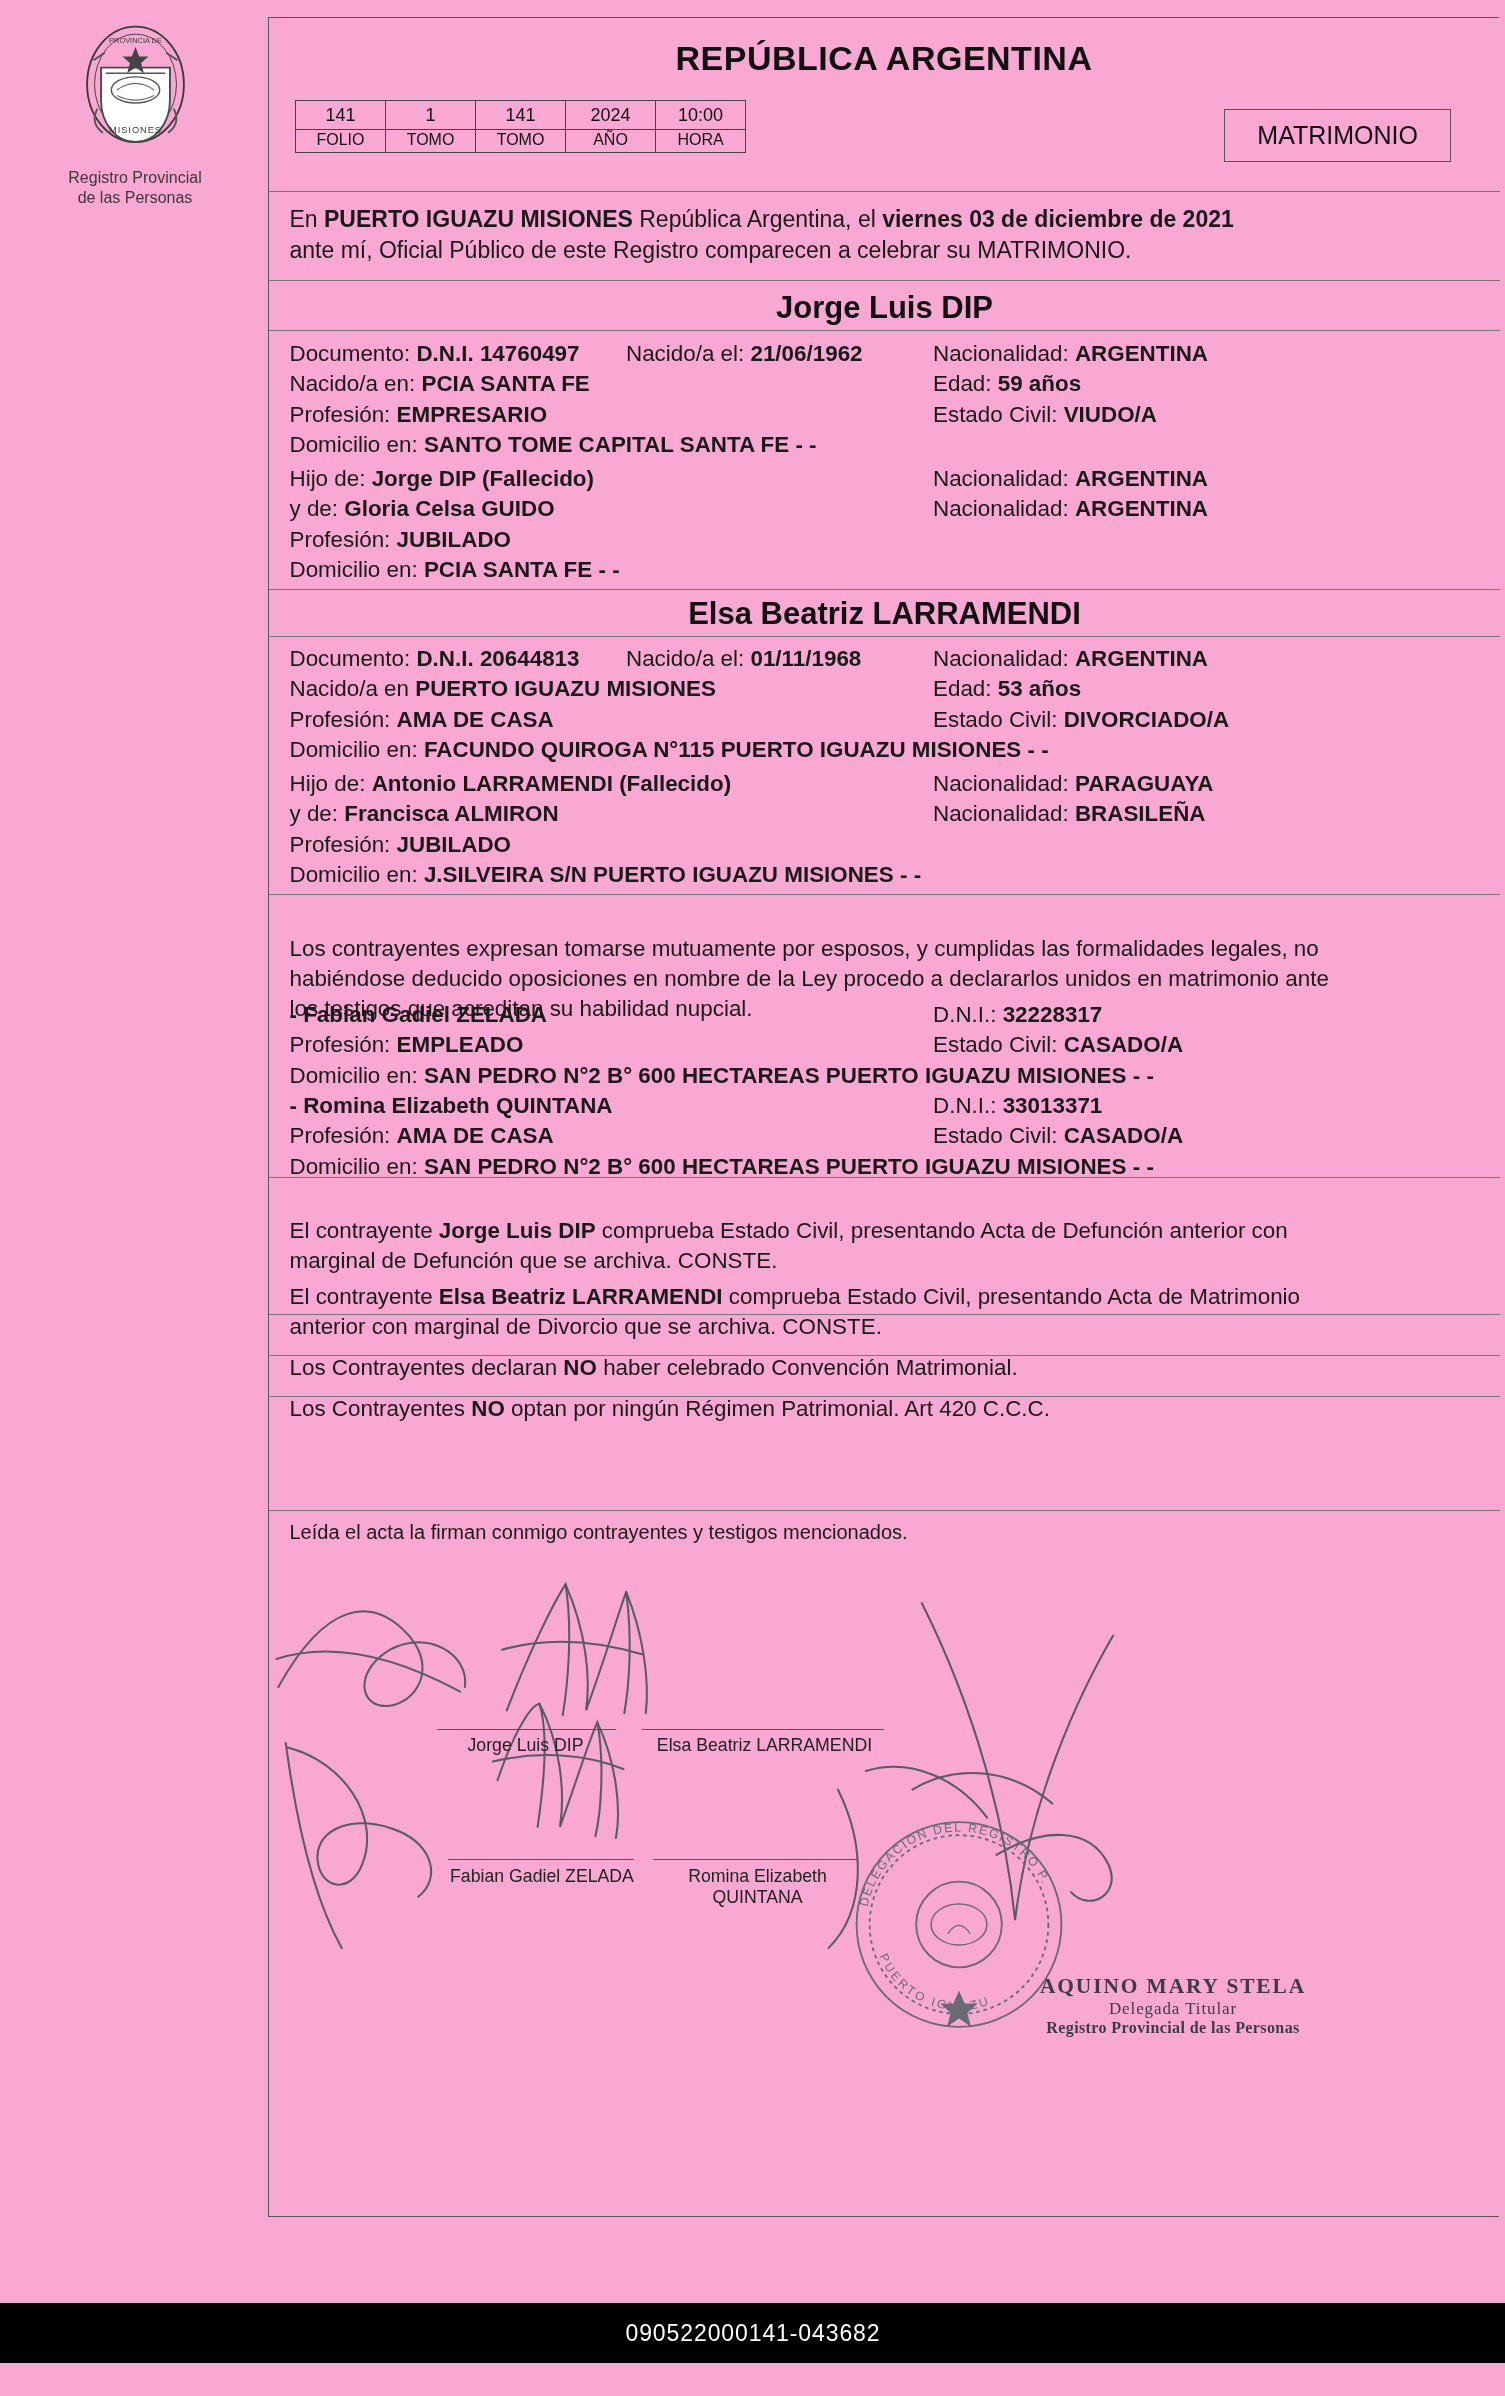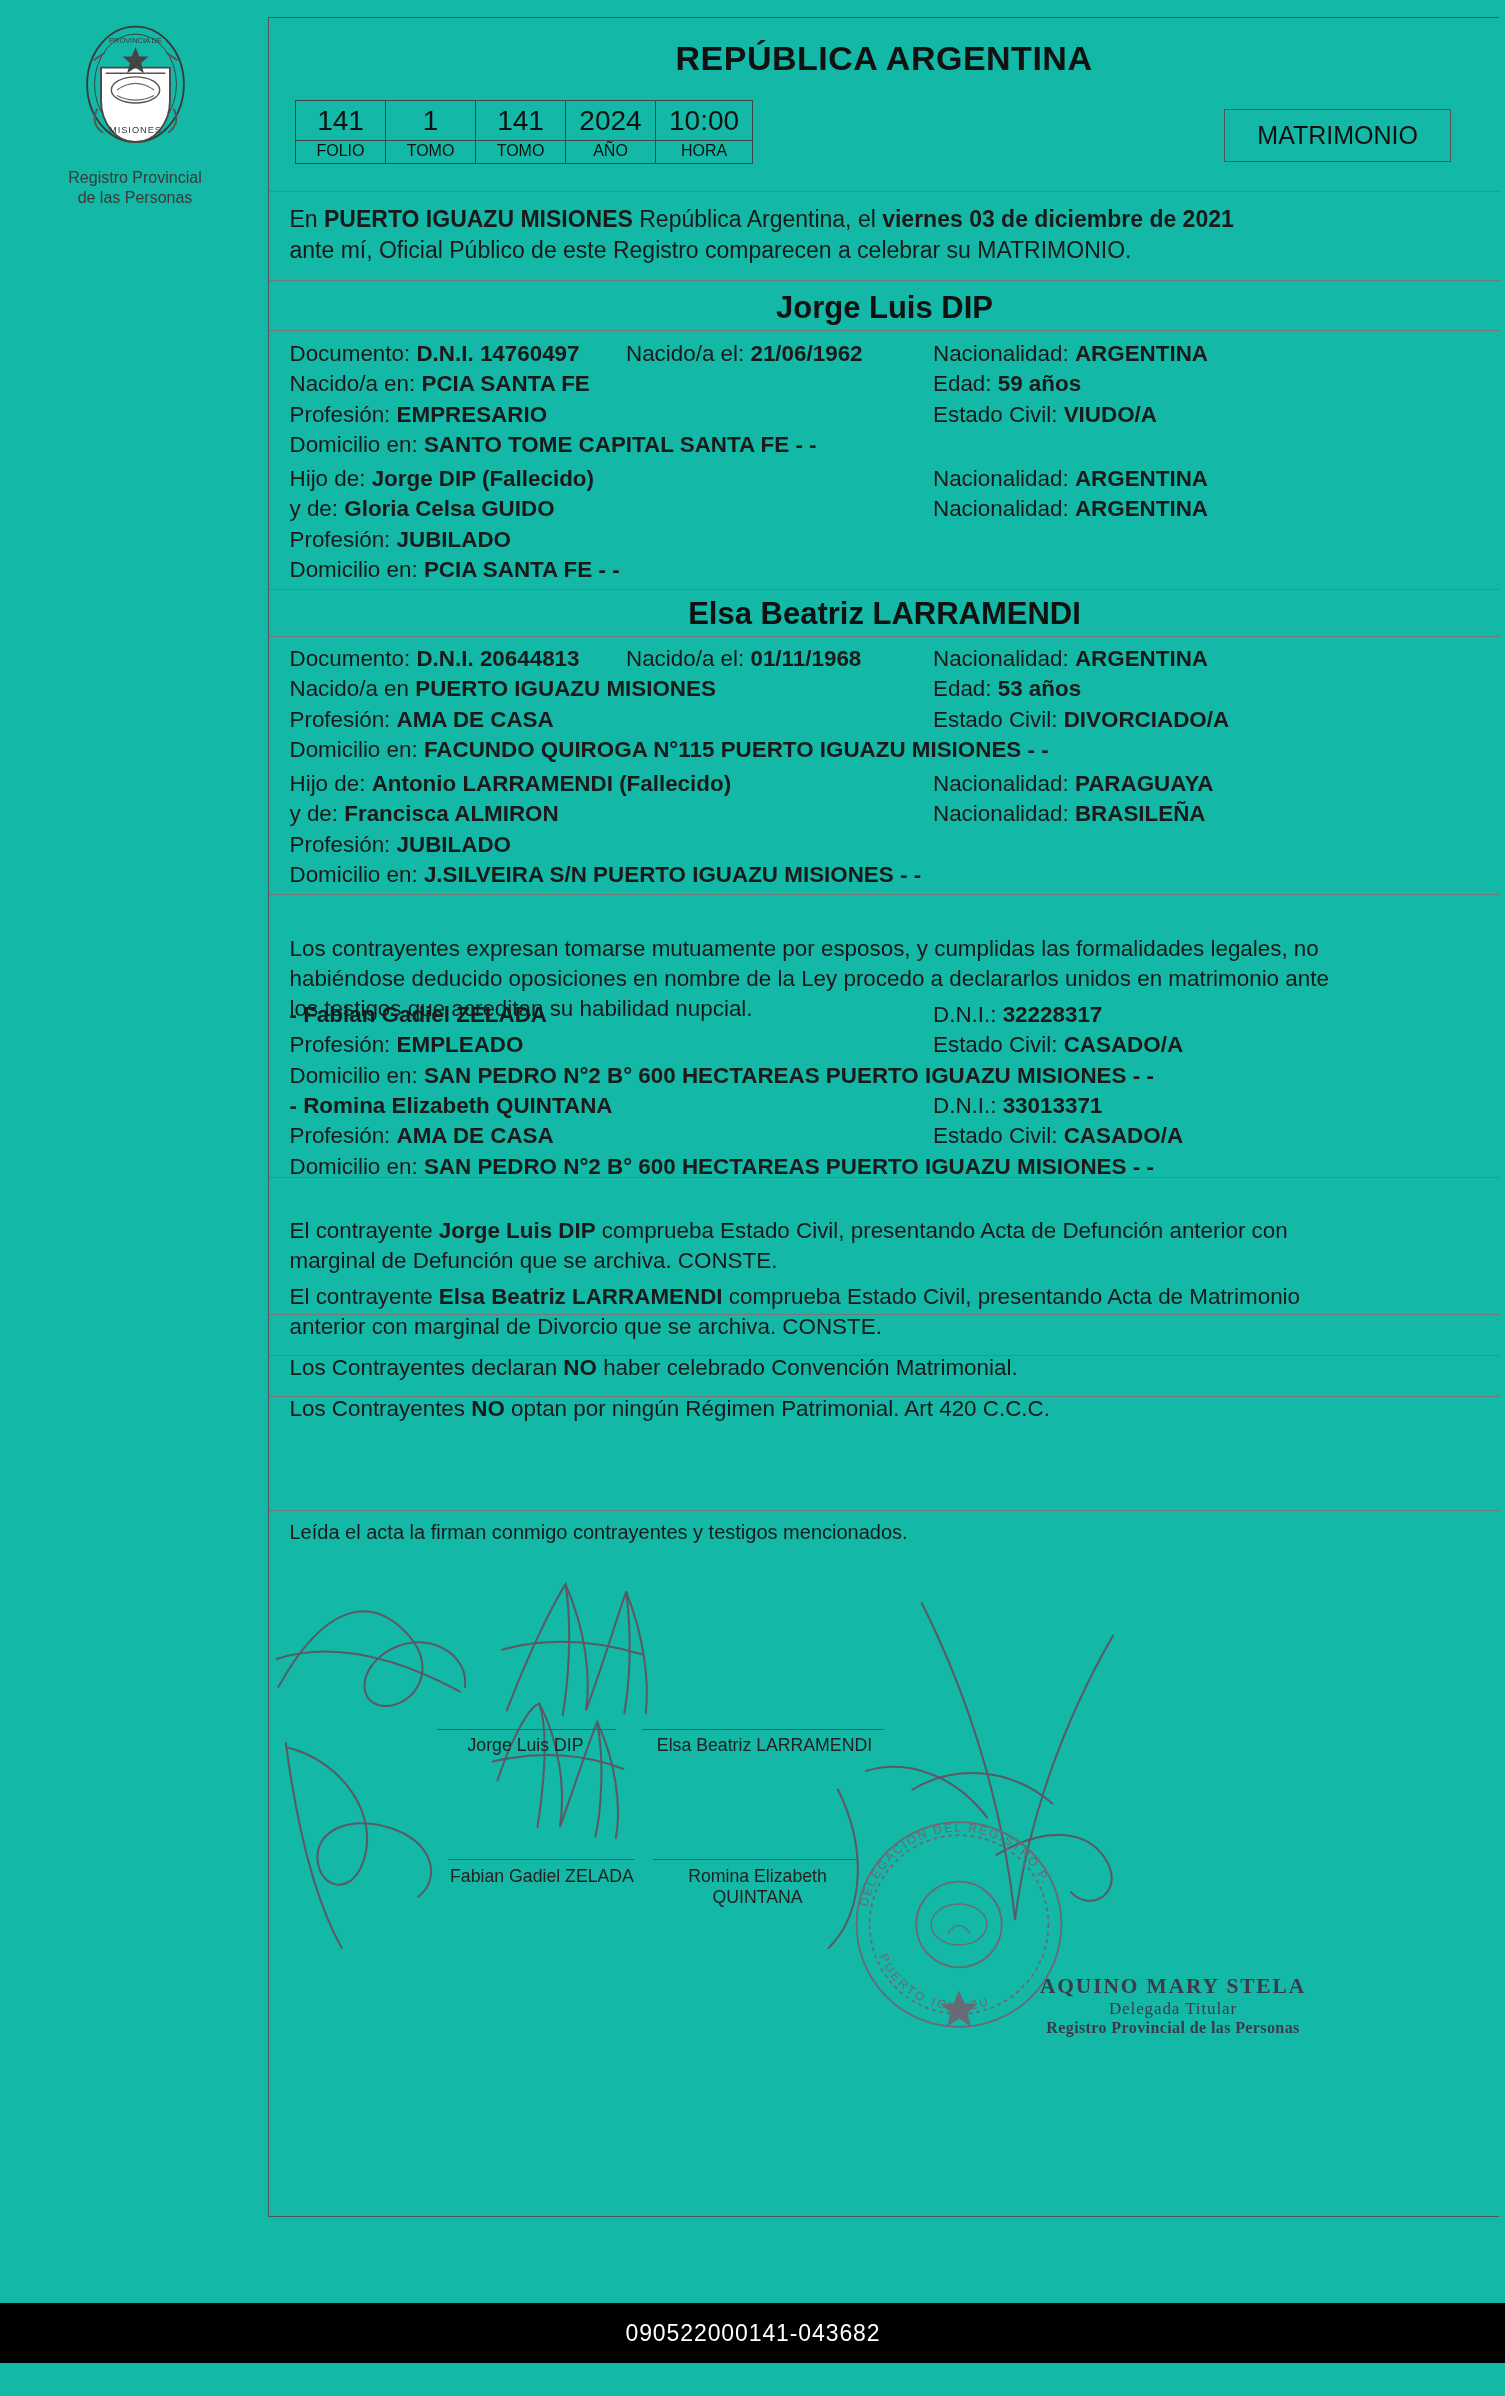--- a/index.html
+++ b/index.html
@@ -9,21 +9,21 @@
   }
   body {
     font-family: "Liberation Sans", sans-serif;
     color: #1a1a1a;
   }
   #page {
     position: relative;
     width: 1506px;
     height: 2397px;
     overflow: hidden;
-    background: #14b8a6;
+    background: #f9a8d4;
   }
 
   
   .emblem-col {
     position: absolute;
     left: 0;
     top: 18.6px;
     width: 270px;
     text-align: center;
   }
@@ -75,21 +75,21 @@
   }
   table.folio {
     border-collapse: collapse;
   }
   table.folio td {
     border: 1.4px solid #444;
     text-align: center;
     color: #111;
   }
   table.folio tr.vals td {
-    font-size: 28px;
+    font-size: 18px;
     padding: 3.7px 13px;
     min-width: 63px;
   }
   table.folio tr.labels td {
     font-size: 16px;
     padding: 0.9px 7.5px 2.8px 7.5px;
   }
 
   .matrimonio-box {
     position: absolute;

